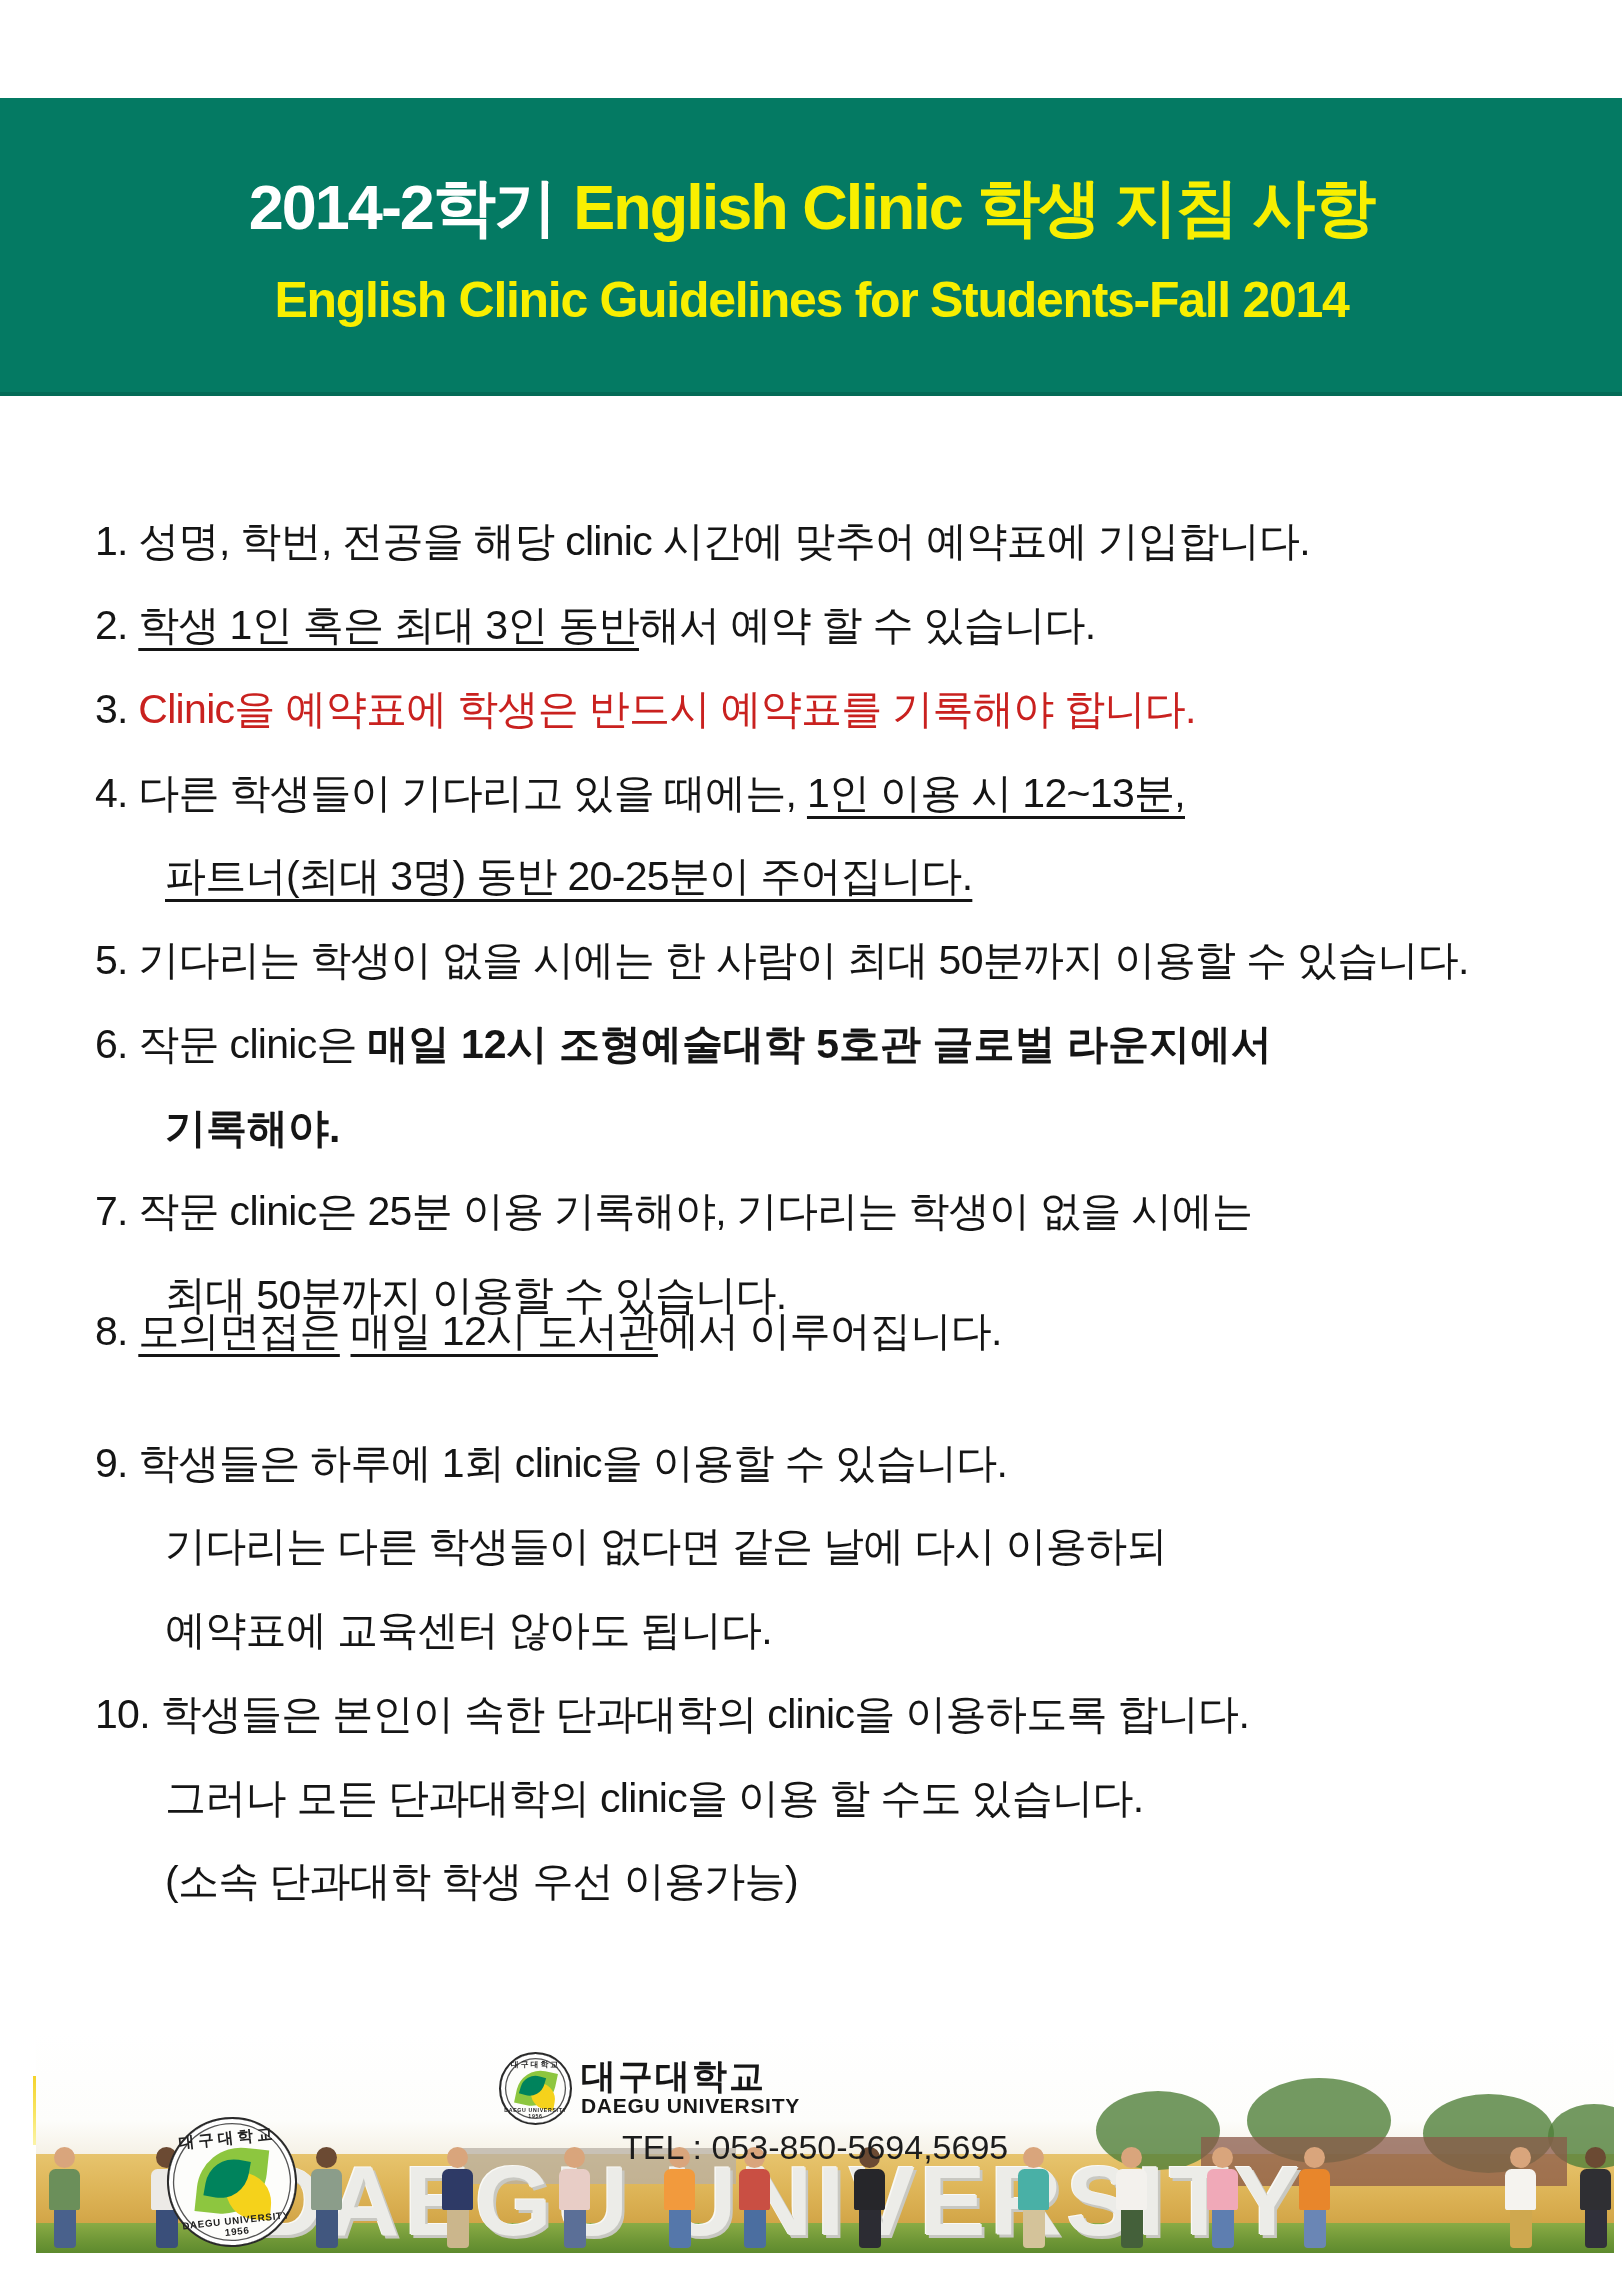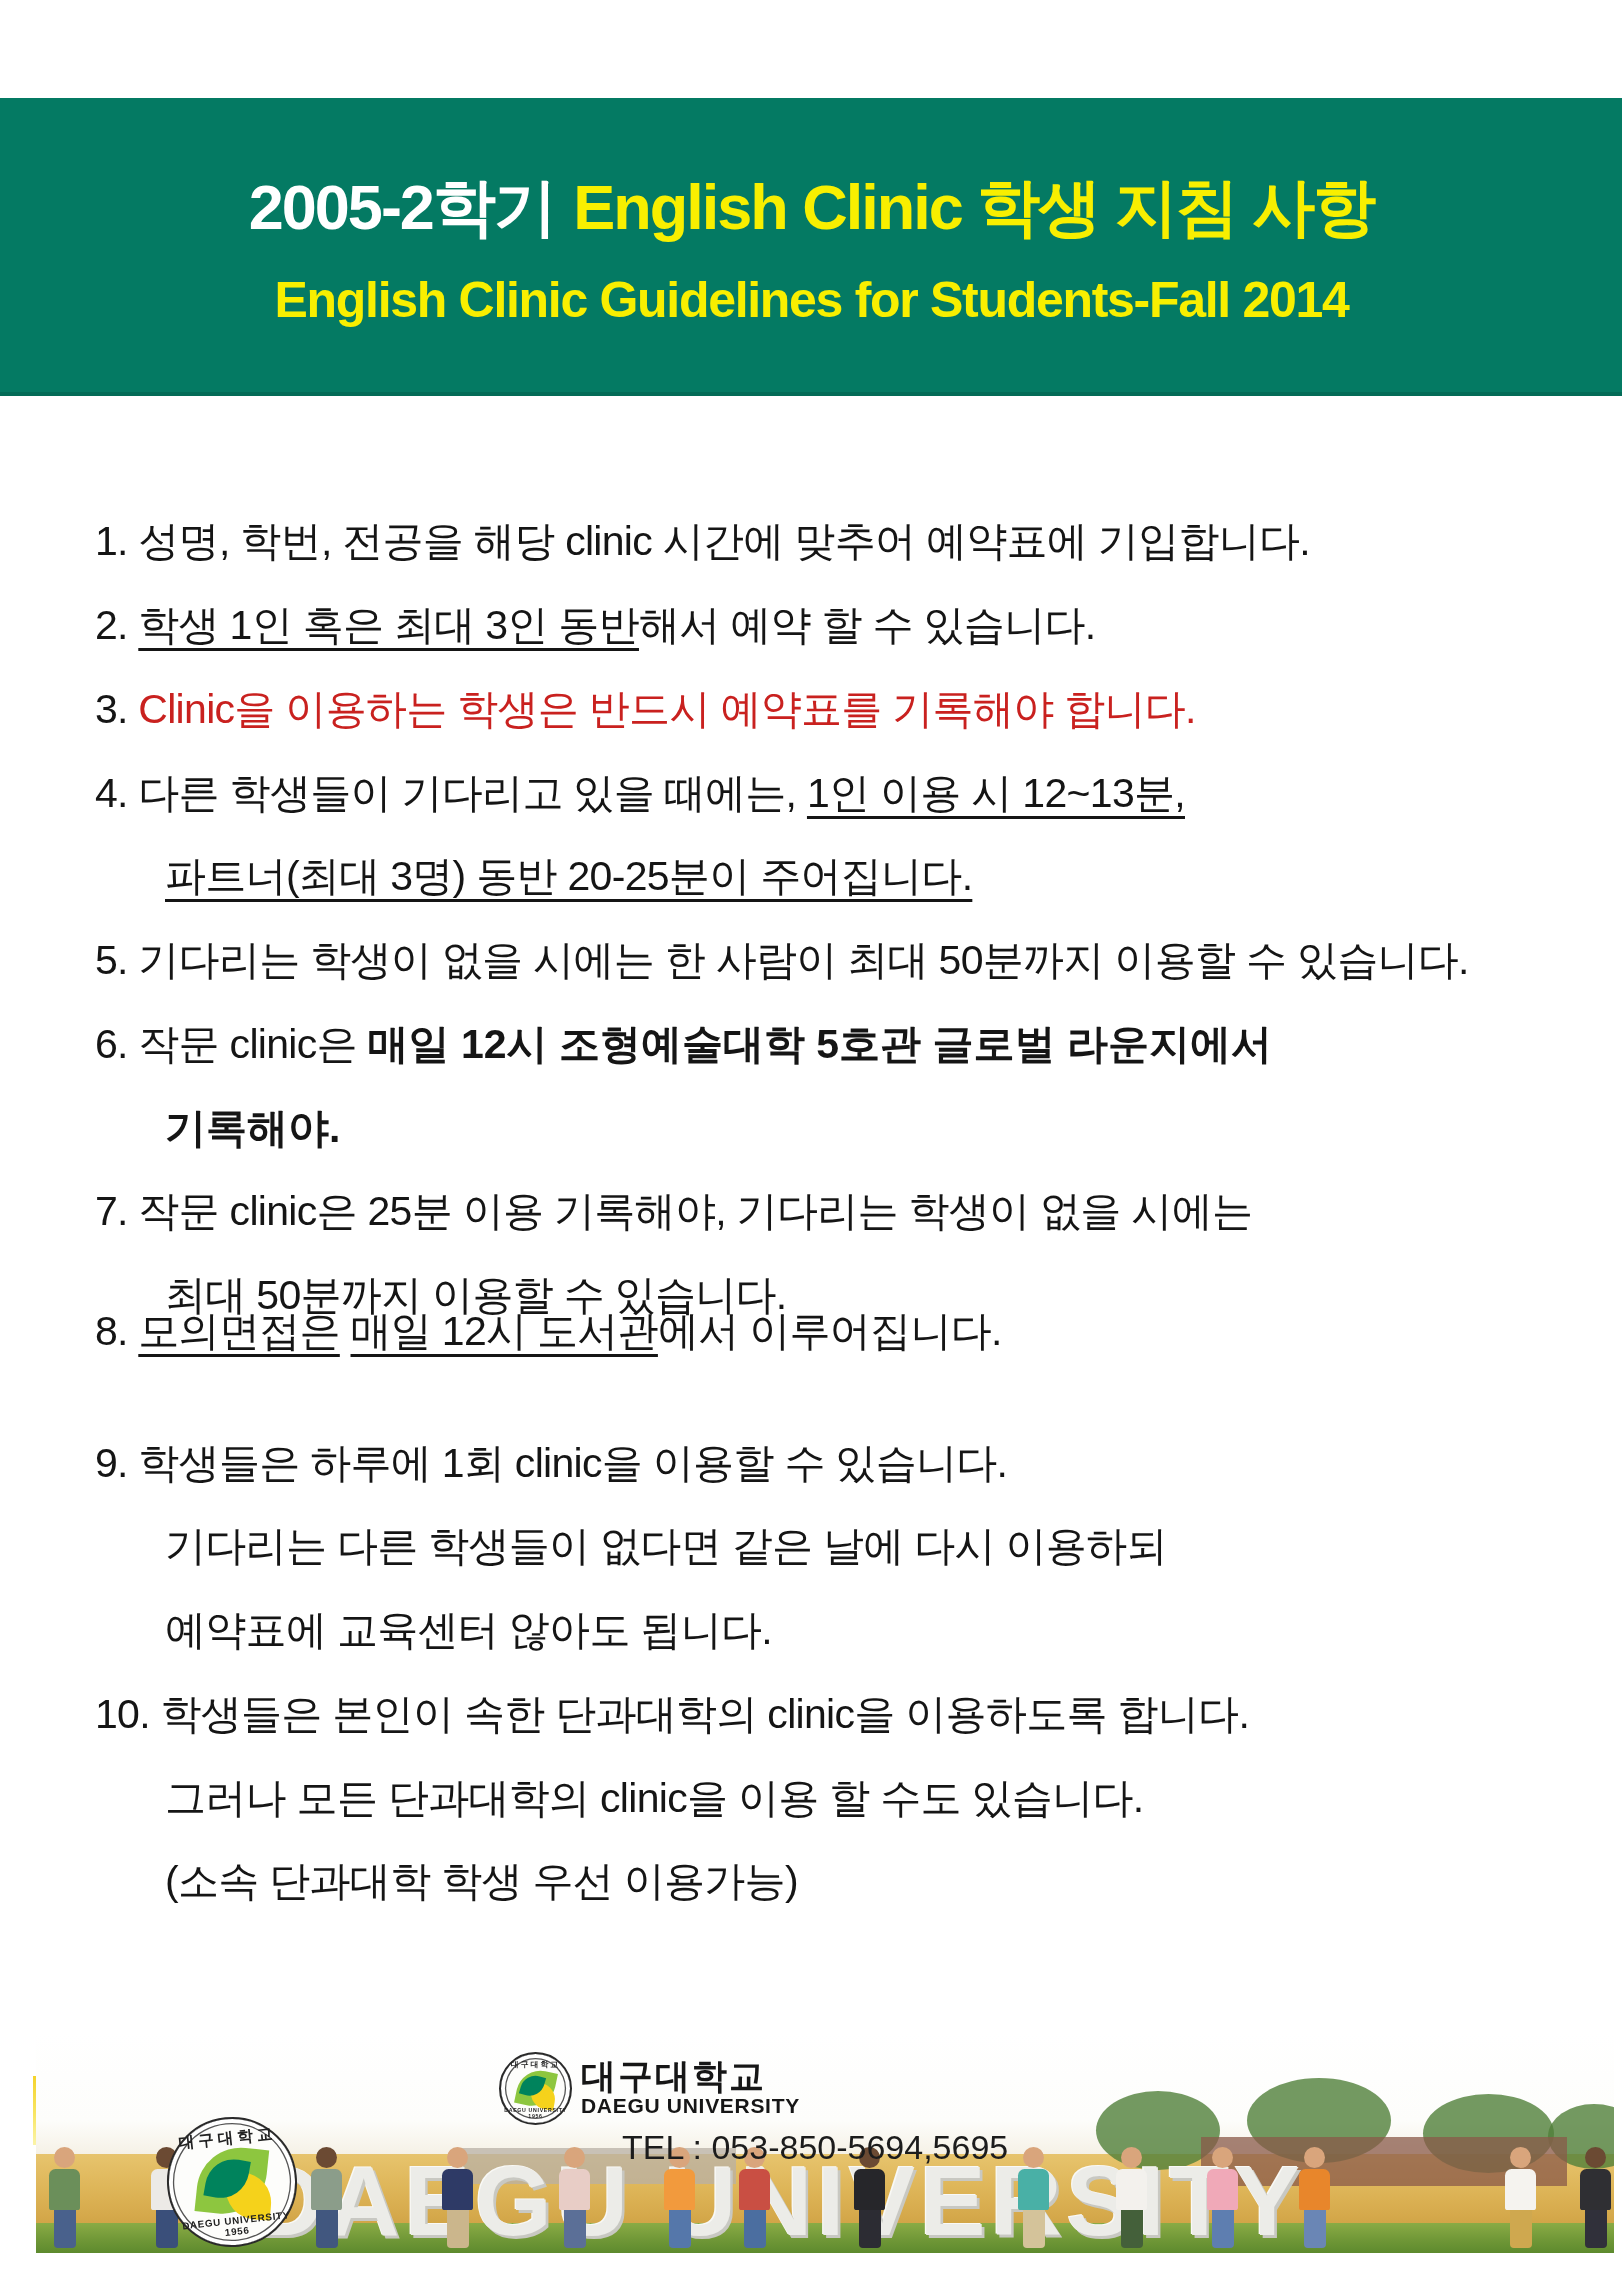--- a/index.html
+++ b/index.html
@@ -92,29 +92,29 @@
   .center-name{position:absolute;left:751px;top:2059px;font-size:41px;color:#0d0d0d;letter-spacing:0.7px;}
   .tel{position:absolute;left:622px;top:2128px;font-size:34px;color:#1c1c1c;letter-spacing:0;z-index:5;}
 </style>
 </head>
 <body>
 
 <div class="page">
 
   <div class="banner">
     <div class="title">
-      <span class="white">2005-2학기</span><span class="yellow">English Clinic 학생 지침 사항</span>
+      <span class="white">2014-2학기</span><span class="yellow">English Clinic 학생 지침 사항</span>
     </div>
     <div class="subtitle yellow">English Clinic Guidelines for Students-Fall 2014</div>
   </div>
 
   <div>
     <div class="line" style="top:514px"><span class="num">1.</span><span>성명, 학번, 전공을 해당 clinic 시간에 맞추어 예약표에 기입합니다.</span></div>
     <div class="line" style="top:598px"><span class="num">2.</span><span class="u">학생 1인 혹은 최대 3인 동반</span><span>해서 예약 할 수 있습니다.</span></div>
-    <div class="line" style="top:682px"><span class="num">3.</span><span class="red">Clinic을 이용하는 학생은 반드시 예약표를 기록해야 합니다.</span></div>
+    <div class="line" style="top:682px"><span class="num">3.</span><span class="red">Clinic을 예약표에 학생은 반드시 예약표를 기록해야 합니다.</span></div>
     <div class="line" style="top:766px"><span class="num">4.</span><span>다른 학생들이 기다리고 있을 때에는, </span><span class="u">1인 이용 시 12~13분,</span></div>
     <div class="line cont" style="top:849px"><span class="u">파트너(최대 3명) 동반 20-25분이 주어집니다.</span></div>
     <div class="line" style="top:933px"><span class="num">5.</span><span>기다리는 학생이 없을 시에는 한 사람이 최대 50분까지 이용할 수 있습니다.</span></div>
     <div class="line" style="top:1017px"><span class="num">6.</span><span>작문 clinic은 </span><span class="b">매일 12시 조형예술대학 5호관 글로벌 라운지에서</span></div>
     <div class="line cont" style="top:1101px"><span class="b">기록해야.</span></div>
     <div class="line" style="top:1184px"><span class="num">7.</span><span>작문 clinic은 25분 이용 기록해야, 기다리는 학생이 없을 시에는</span></div>
     <div class="line cont" style="top:1268px"><span>최대 50분까지 이용할 수 있습니다.</span></div>
     <div class="line" style="top:1304px"><span class="num">8.</span><span class="u">모의면접은</span><span> </span><span class="u">매일 12시 도서관</span><span>에서 이루어집니다.</span></div>
     <div class="line" style="top:1436px"><span class="num">9.</span><span>학생들은 하루에 1회 clinic을 이용할 수 있습니다.</span></div>
     <div class="line cont" style="top:1519px"><span>기다리는 다른 학생들이 없다면 같은 날에 다시 이용하되</span></div>

